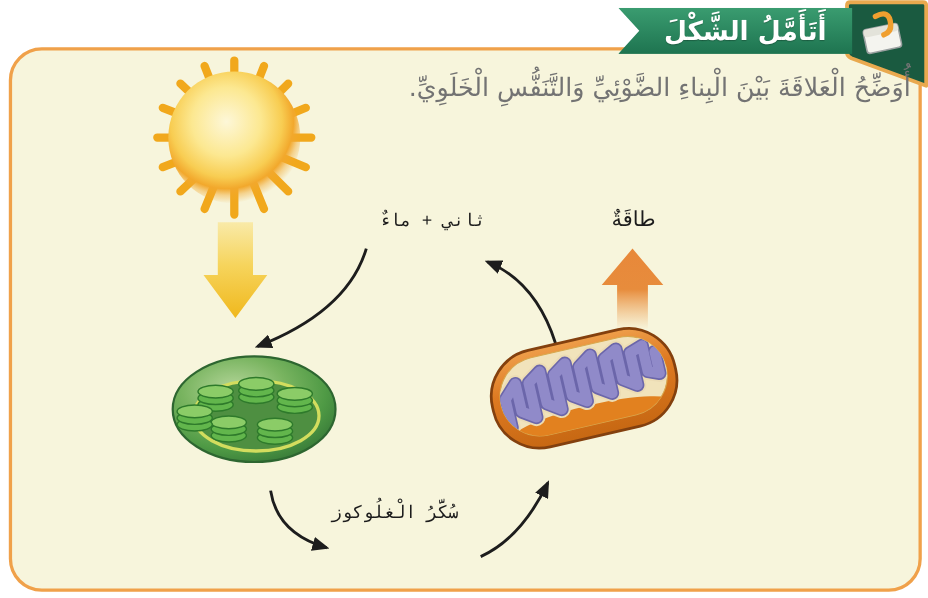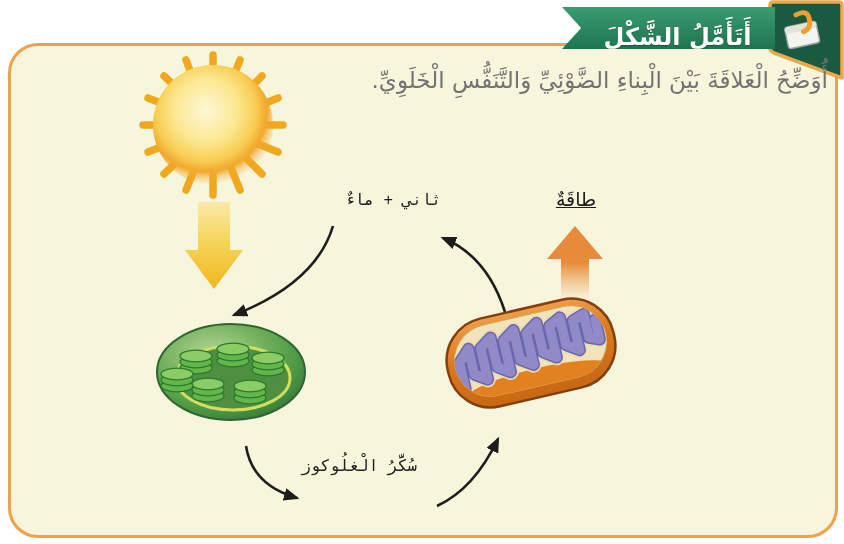--- a/index.html
+++ b/index.html
@@ -6,31 +6,31 @@
   #canvas{position:relative;width:844px;height:544px;overflow:hidden;
           font-family:"DejaVu Sans", sans-serif;background:#ffffff;}
   
   .frame{position:absolute;left:8px;top:43px;width:830px;height:495px;
          box-sizing:border-box;border:3px solid #f0a14a;border-radius:30px;
          background:#f7f5dc;}
   
   .tab-ribbon{position:absolute;left:562px;top:7px;width:213px;height:42px;
        background:linear-gradient(#3a9c70,#1e7450);
        clip-path:polygon(0% 0%,100% 0%,100% 100%,0% 100%,9% 50%);
-       display:flex;align-items:flex-end;justify-content:center;z-index:5;}
+       display:flex;align-items:center;justify-content:center;z-index:5;}
   .tab-label{color:#ffffff;font-size:24px;font-weight:bold;direction:rtl;
        padding-left:18px;text-shadow:0 1px 1px rgba(0,0,0,.25);line-height:1;}
   svg.art{position:absolute;left:0;top:0;z-index:2;}
   .lbl{position:absolute;z-index:4;color:#1c1c1c;text-align:center;line-height:34px;}
   .caption{position:absolute;right:16px;top:62px;z-index:4;color:#737373;
        font-size:23px;direction:rtl;white-space:nowrap;line-height:1.6;}
   .lbl .ln{display:block;font-size:16px;font-family:Liberation Mono, monospace;}
   .lbl .rtl{direction:rtl;}
   .lbl .ltr{direction:ltr;}
-  .energy-lbl{line-height:1;font-size:19px;direction:rtl;text-decoration:underline;}
+  .energy-lbl{line-height:1;font-size:19px;direction:rtl;}
   .glucose-lbl{line-height:38px;}
 </style>
 </head>
 <body>
 
 <div id="canvas">
 
   <div class="frame"></div>
 
   <svg class="art" width="844" height="544" viewBox="0 0 844 544">

